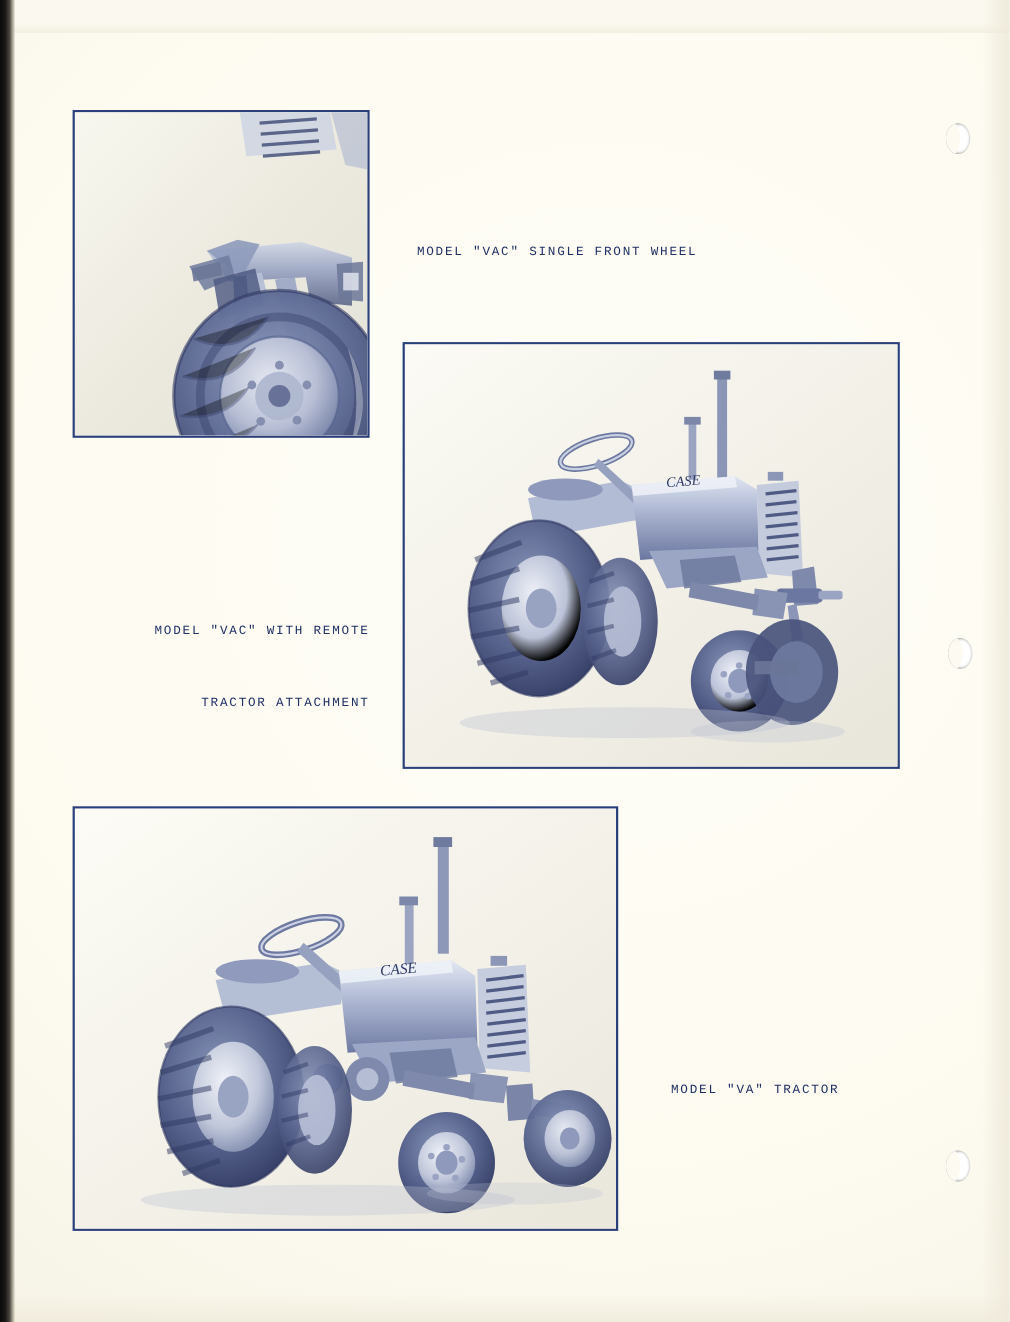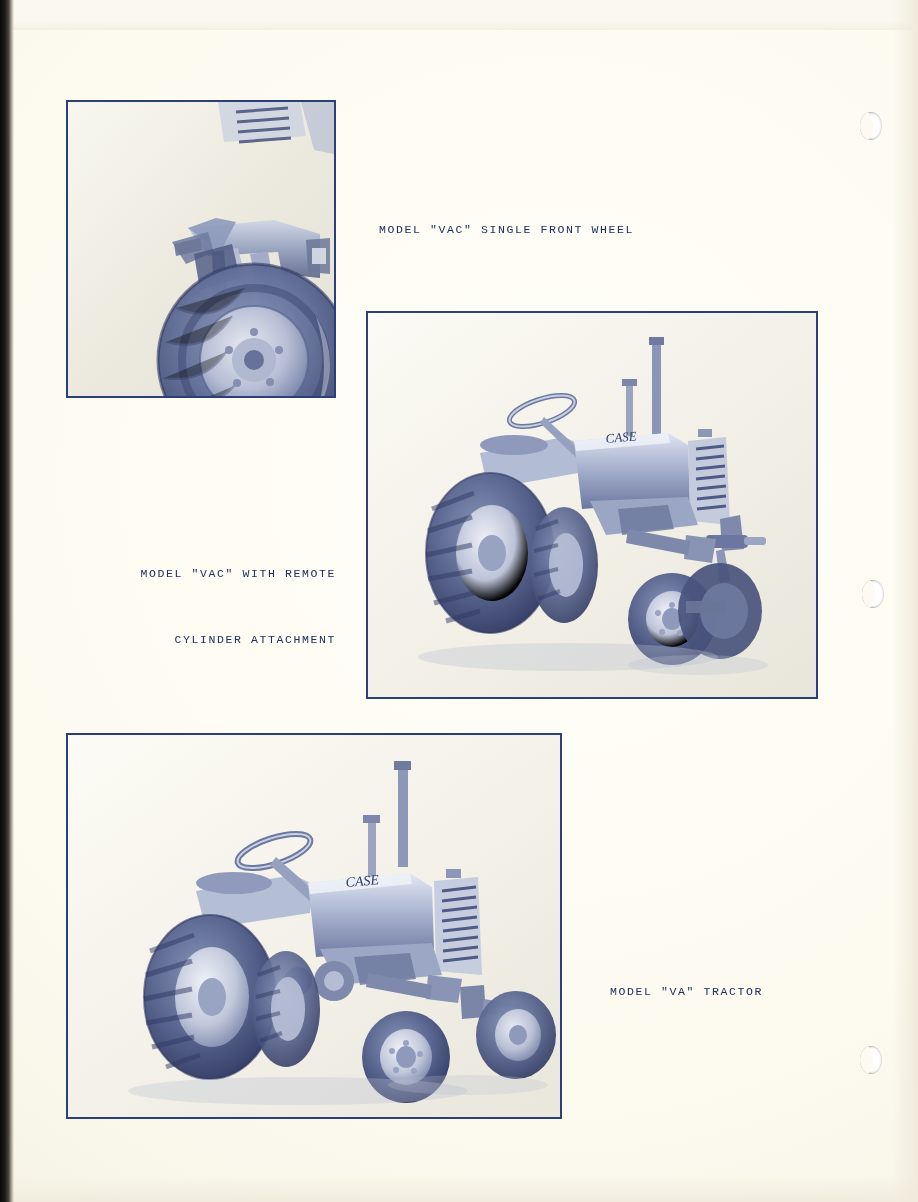--- a/index.html
+++ b/index.html
@@ -304,21 +304,21 @@
 
       <rect x="318" y="288" width="40" height="12" fill="#6a7597" opacity="0.9"></rect>
 
       <ellipse cx="200" cy="344" rx="150" ry="14" fill="#b9c0d2" opacity="0.35"></ellipse>
       <ellipse cx="330" cy="352" rx="70" ry="10" fill="#b9c0d2" opacity="0.3"></ellipse>
     </svg>
   </div>
 
   <div class="caption right-align" style="left:110px; top:519px; width:226px;">
     <div>MODEL "VAC" WITH REMOTE</div>
-    <div>CYLINDER ATTACHMENT</div>
+    <div>TRACTOR ATTACHMENT</div>
   </div>
 
   <div class="frame" style="left:66px; top:733px; width:492px; height:382px;">
     <svg class="photo" viewBox="0 0 492 382" preserveAspectRatio="none">
       <defs>
         <linearGradient id="f3bg" x1="0" y1="0" x2="0.9" y2="1">
           <stop offset="0%" stop-color="#fcfbf5"></stop>
           <stop offset="60%" stop-color="#f2f0e7"></stop>
           <stop offset="100%" stop-color="#eae8dd"></stop>
         </linearGradient>

